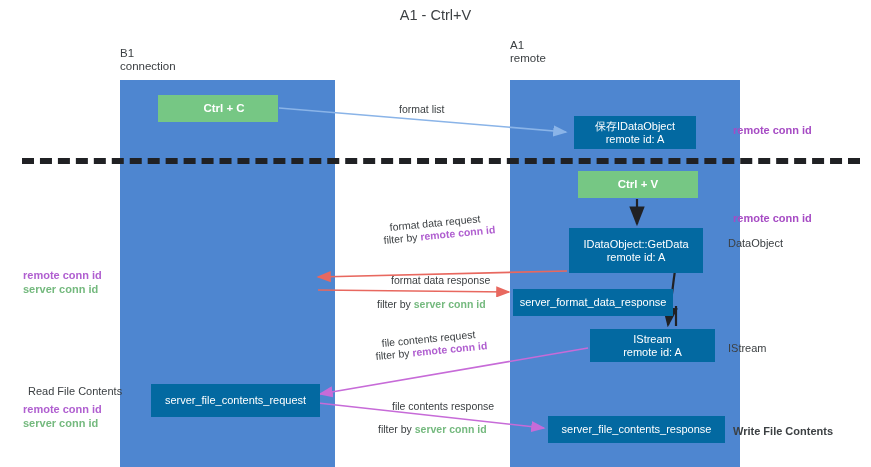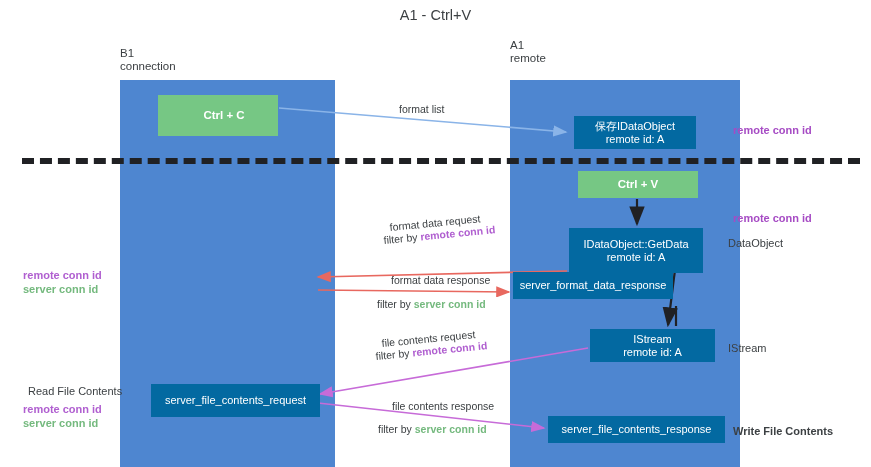--- a/index.html
+++ b/index.html
@@ -42,26 +42,26 @@
     color:#ffffff;
     font-size:11px;line-height:13px;
     box-sizing:border-box;
     padding:2px 4px;
   }
   .node.orange{background:#0369a1;}
   .node.green{background:#76c784;color:#ffffff;font-weight:bold;font-size:11.5px;}
   .node .l2{font-weight:normal;}
 
   
-  .n-ctrlc      {left:158px;top:95px;width:120px;height:41px;padding-left:16px;}
+  .n-ctrlc      {left:158px;top:95px;width:120px;height:27px;padding-left:16px;}
   .n-save       {left:574px;top:116px;width:122px;height:33px;}
   .n-ctrlv      {left:578px;top:171px;width:120px;height:27px;}
   .n-getdata    {left:569px;top:228px;width:134px;height:45px;}
   .n-sfdreq     {left:151px;top:267px;width:163px;height:27px;}
-  .n-sfdresp    {left:513px;top:272px;width:160px;height:27px;}
+  .n-sfdresp    {left:513px;top:289px;width:160px;height:27px;}
   .n-istream    {left:590px;top:329px;width:125px;height:33px;}
   .n-sfcreq     {left:151px;top:384px;width:169px;height:33px;}
   .n-sfcresp    {left:548px;top:416px;width:177px;height:27px;}
 
   .side-label{
     position:absolute;font-size:11px;line-height:14px;color:#3c4043;
   }
   .side-label .purple{color:#b05fd0;font-weight:bold;}
   .side-label .green{color:#74b97e;font-weight:bold;}
   .side-label .purple-plain{color:#a64bc4;font-weight:bold;}

